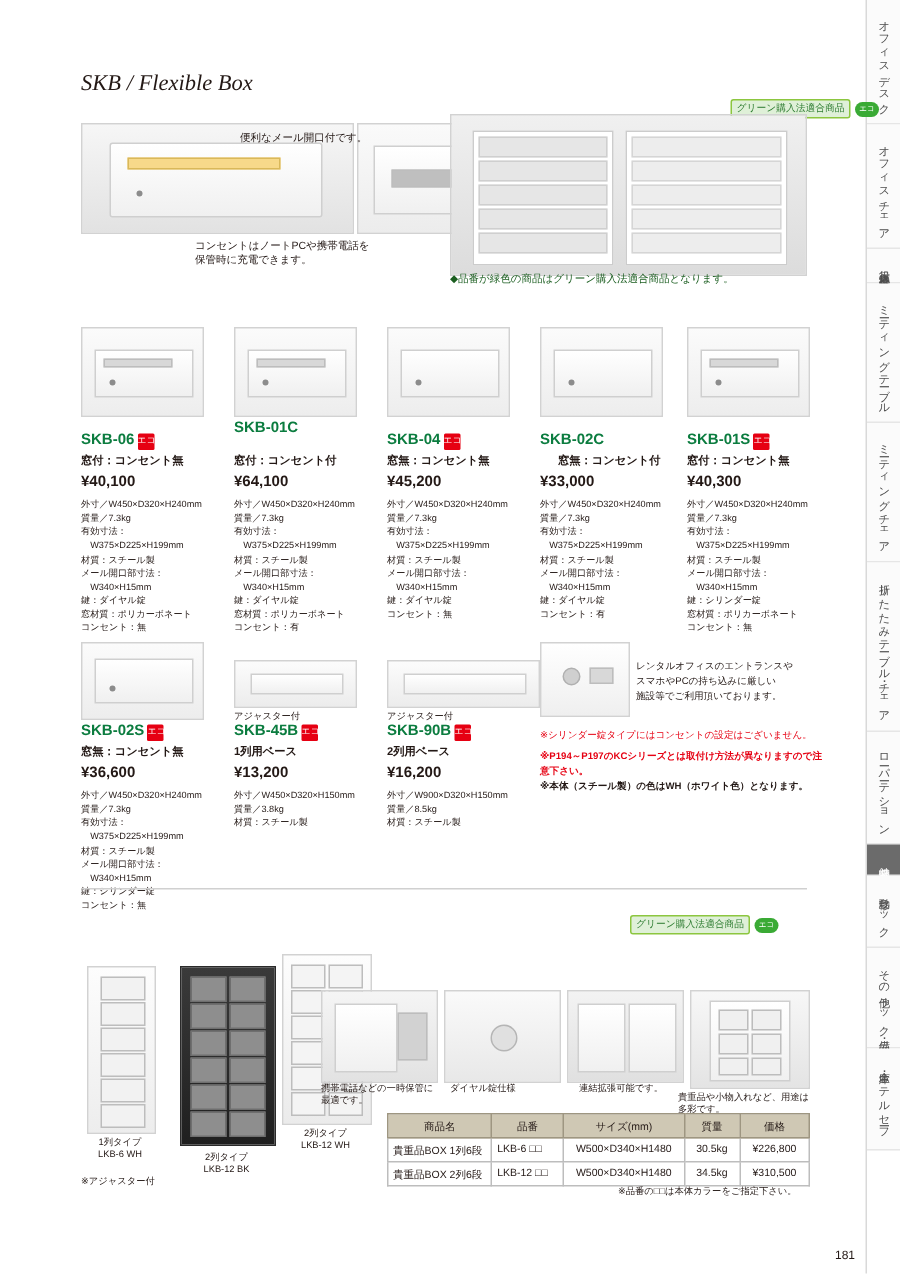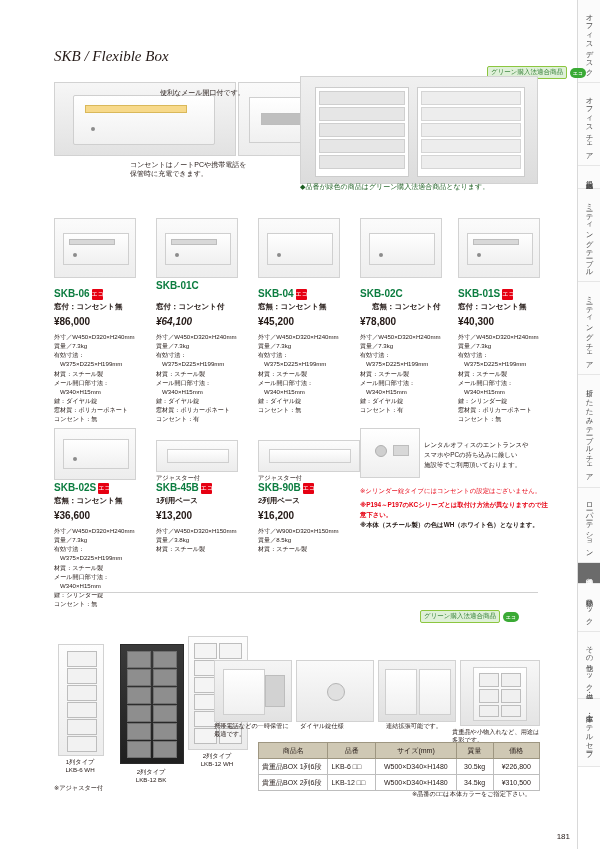--- a/index.html
+++ b/index.html
@@ -164,42 +164,42 @@
 
   <div class="ph b" style="left:54px;top:218px;width:80px;height:58px;background:linear-gradient(#fbfbfb,#ededed);">
     <div class="box-white" style="position:absolute;left:8px;top:14px;width:64px;height:30px;"></div>
     <div class="slot" style="left:14px;top:20px;width:44px;height:4px;"></div>
     <div class="lockdot" style="left:18px;top:34px;"></div>
   </div>
   <div class="pname" style="left:54px;top:288px;">
     <span class="nm">SKB-06</span><span class="mark">エコ</span>
   </div>
   <div class="psub" style="left:54px;top:302px;">窓付：コンセント無</div>
-  <div class="pprice" style="left:54px;top:316px;">¥86,000</div>
+  <div class="pprice" style="left:54px;top:316px;">¥40,100</div>
   <div class="pspec" style="left:54px;top:332px;width:92px;">外寸／W450×D320×H240mm
 質量／7.3kg
 有効寸法：
 　W375×D225×H199mm
 材質：スチール製
 メール開口部寸法：
 　W340×H15mm
 鍵：ダイヤル錠
 窓材質：ポリカーボネート
 コンセント：無</div>
 
   <div class="ph b" style="left:156px;top:218px;width:80px;height:58px;background:linear-gradient(#fbfbfb,#ededed);">
     <div class="box-white" style="position:absolute;left:8px;top:14px;width:64px;height:30px;"></div>
     <div class="slot" style="left:14px;top:20px;width:44px;height:4px;"></div>
     <div class="lockdot" style="left:18px;top:34px;"></div>
   </div>
   <div class="pname" style="left:156px;top:280px;">
     <span class="nm">SKB-01C</span>
   </div>
   <div class="psub" style="left:156px;top:302px;">窓付：コンセント付</div>
-  <div class="pprice" style="left:156px;top:316px;font-style:italic;">¥64,100</div>
+  <div class="pprice" style="left:156px;top:316px;">¥64,100</div>
   <div class="pspec" style="left:156px;top:332px;width:92px;">外寸／W450×D320×H240mm
 質量／7.3kg
 有効寸法：
 　W375×D225×H199mm
 材質：スチール製
 メール開口部寸法：
 　W340×H15mm
 鍵：ダイヤル錠
 窓材質：ポリカーボネート
 コンセント：有</div>
@@ -224,21 +224,21 @@
 コンセント：無</div>
 
   <div class="ph b" style="left:360px;top:218px;width:80px;height:58px;background:linear-gradient(#fbfbfb,#ededed);">
     <div class="box-white" style="position:absolute;left:8px;top:14px;width:64px;height:30px;"></div>
     <div class="lockdot" style="left:18px;top:34px;"></div>
   </div>
   <div class="pname" style="left:360px;top:288px;">
     <span class="nm">SKB-02C</span>
   </div>
   <div class="psub" style="left:372px;top:302px;">窓無：コンセント付</div>
-  <div class="pprice" style="left:360px;top:316px;">¥78,800</div>
+  <div class="pprice" style="left:360px;top:316px;">¥33,000</div>
   <div class="pspec" style="left:360px;top:332px;width:92px;">外寸／W450×D320×H240mm
 質量／7.3kg
 有効寸法：
 　W375×D225×H199mm
 材質：スチール製
 メール開口部寸法：
 　W340×H15mm
 鍵：ダイヤル錠
 コンセント：有</div>
 

